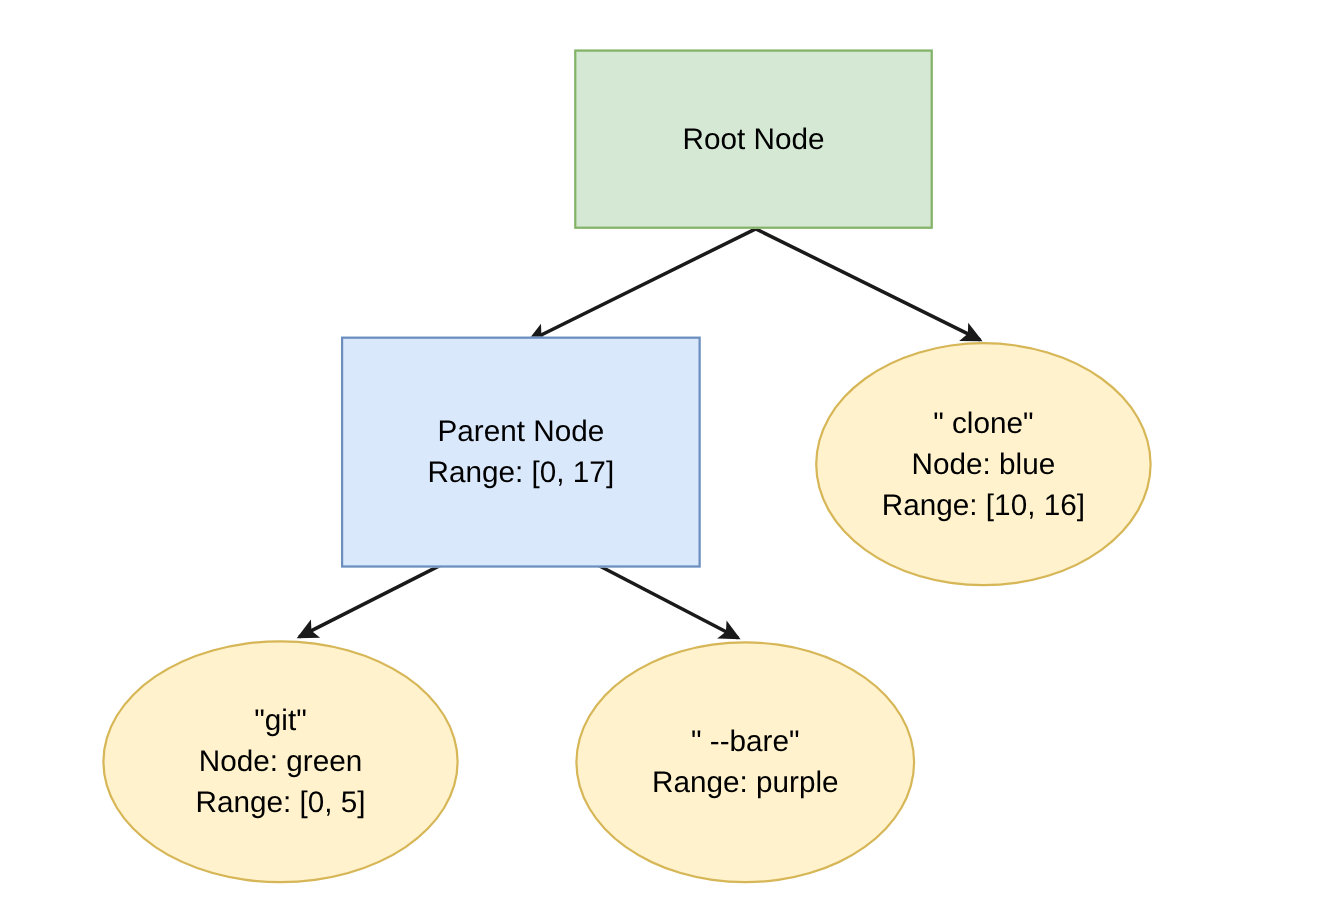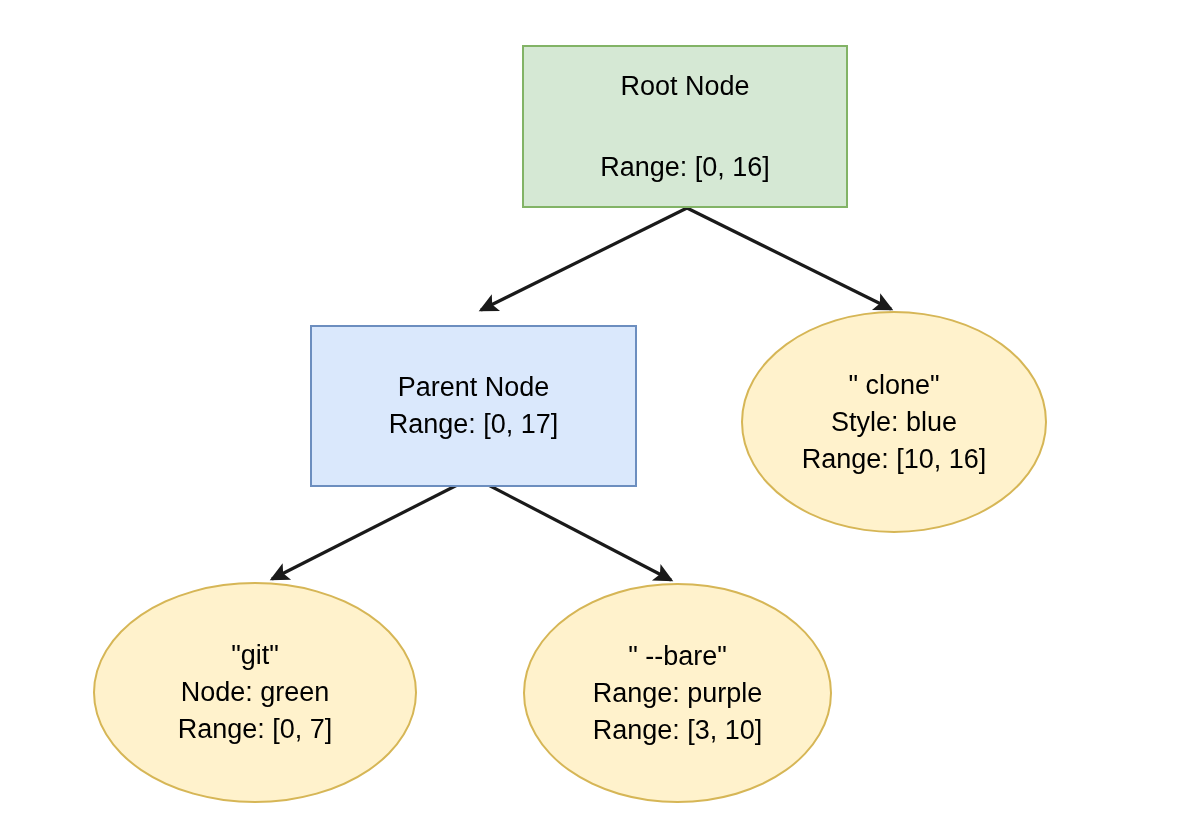--- a/index.html
+++ b/index.html
@@ -58,23 +58,23 @@
     top: 45px;
     width: 326px;
     height: 163px;
     background: #d5e8d4;
     border-color: #82b366;
     gap: 44px;
   }
   
   #node-parent {
     left: 310px;
-    top: 325px;
+    top: 306px;
     width: 327px;
-    height: 162px;
+    height: 210px;
     background: #dae8fc;
     border-color: #6c8ebf;
   }
   
   #node-clone {
     left: 741px;
     top: 311px;
     width: 306px;
     height: 222px;
     background: #fff2cc;
@@ -112,39 +112,37 @@
     <g stroke="#1a1a1a" stroke-width="3.2" fill="none" stroke-linecap="butt">
       <line x1="687" y1="208" x2="481" y2="310" marker-end="url(#arrowhead)"></line>
       <line x1="687" y1="208" x2="891" y2="309" marker-end="url(#arrowhead)"></line>
       <line x1="473" y1="477" x2="272" y2="579" marker-end="url(#arrowhead)"></line>
       <line x1="473" y1="477" x2="671" y2="580" marker-end="url(#arrowhead)"></line>
     </g>
   </svg>
 
   <div class="node node-rect" id="node-root">
     <span class="node-line">Root Node</span>
-    <span class="node-line">Range: [0, 16]</span>
   </div>
 
   <div class="node node-rect" id="node-parent">
     <span class="node-line">Parent Node</span>
     <span class="node-line">Range: [0, 17]</span>
   </div>
 
   <div class="node node-ellipse" id="node-clone">
     <span class="node-line">" clone"</span>
-    <span class="node-line">Style: blue</span>
+    <span class="node-line">Node: blue</span>
     <span class="node-line">Range: [10, 16]</span>
   </div>
 
   <div class="node node-ellipse" id="node-git">
     <span class="node-line">"git"</span>
     <span class="node-line">Node: green</span>
-    <span class="node-line">Range: [0, 7]</span>
+    <span class="node-line">Range: [0, 5]</span>
   </div>
 
   <div class="node node-ellipse" id="node-bare">
     <span class="node-line">" --bare"</span>
     <span class="node-line">Range: purple</span>
-    <span class="node-line">Range: [3, 10]</span>
   </div>
 
 </div>
 
 </body></html>

